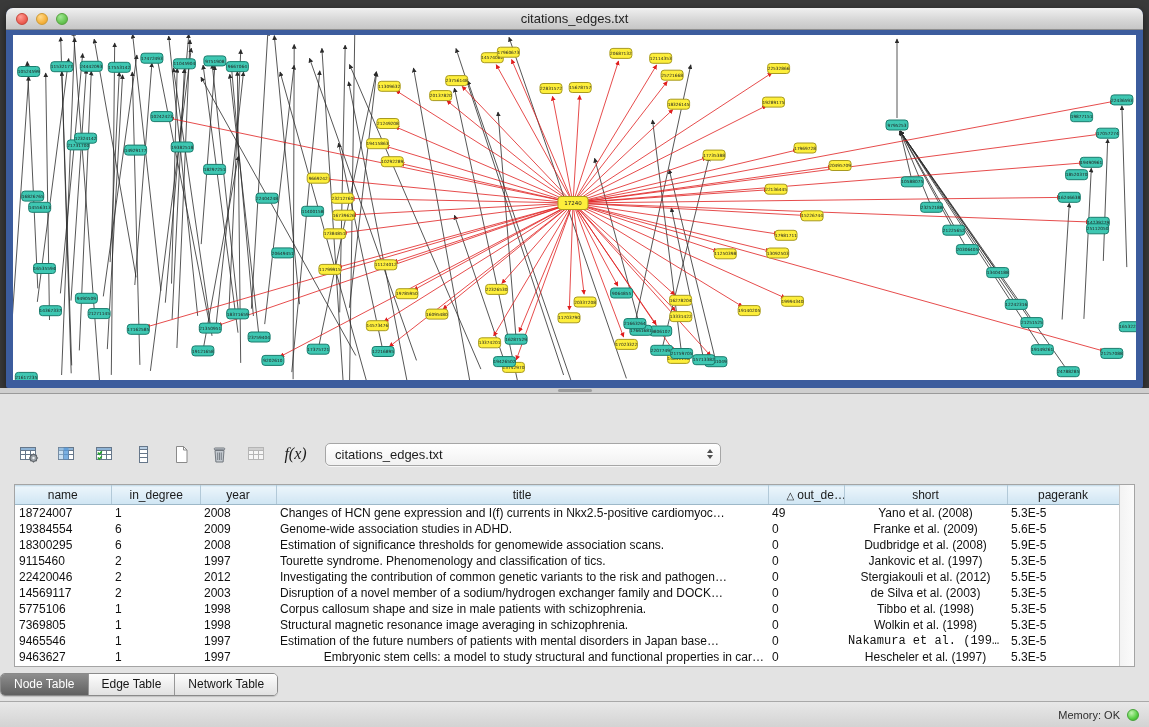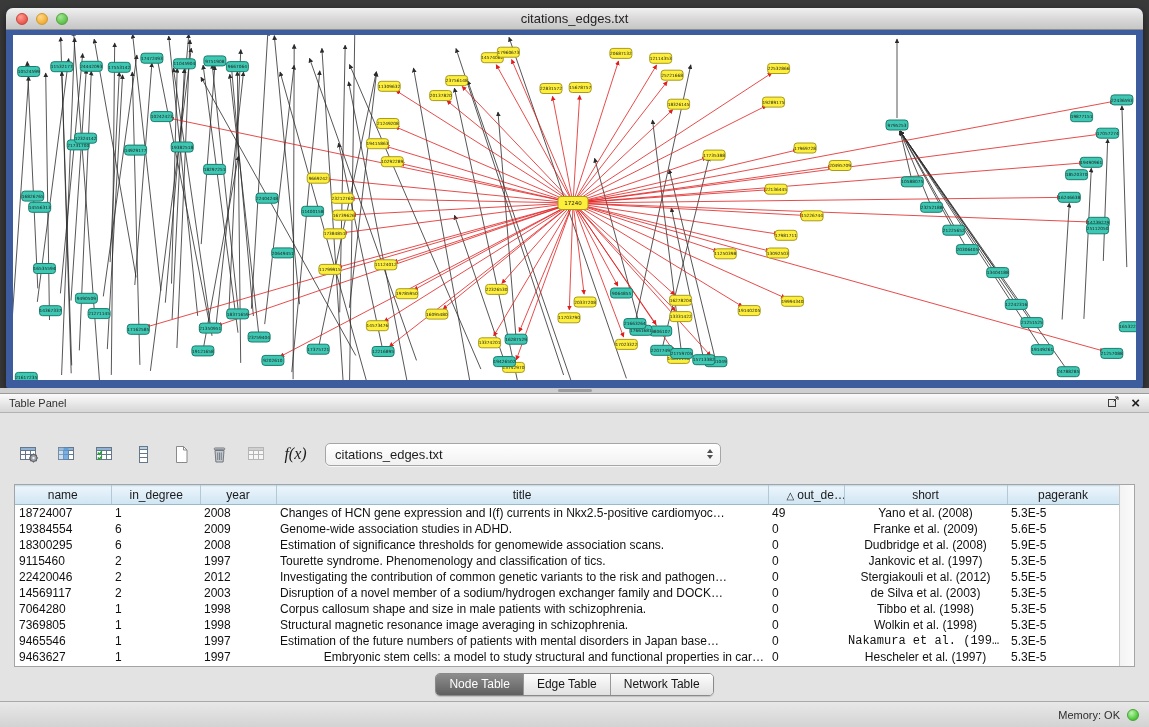--- a/index.html
+++ b/index.html
@@ -55,21 +55,21 @@
   .data-table th { height:19px; font-weight:normal; font-size:12px; color:#1a1a1a; text-align:center;
                    background:linear-gradient(#ecf5fb,#cfe5f3);
                    border-right:1px solid #b2c9d8; border-bottom:1px solid #9db8c8; border-top:1px solid #c9dde9;
                    overflow:hidden; white-space:nowrap; padding:0 18px; }
   .data-table td { height:16px; font-size:12px; color:#101010; padding:0 4px;
                    overflow:hidden; white-space:nowrap; text-overflow:ellipsis; }
   .sort-glyph { font-size:10px; margin-right:3px; color:#222; }
   .scroll-track { position:absolute; top:0; right:0; bottom:0; width:15px; border-left:1px solid #c8c8c8;
                   background:linear-gradient(to right,#f3f3f3,#fbfbfb); }
 
-  .tabs-bar { position:absolute; top:279px; left:0; right:0; display:flex; justify-content:center; }
+  .tabs-bar { position:absolute; top:279px; left:0; right:0; display:flex; }
   .seg { display:flex; border:1px solid #8a8a8a; border-radius:5px; overflow:hidden;
          box-shadow:0 1px 1px rgba(0,0,0,.15); }
   .seg-btn { padding:3px 13px 4px; font-size:12px; color:#161616;
              background:linear-gradient(#fdfdfd,#e1e1e1); border-right:1px solid #979797; }
   .seg-btn:last-child { border-right:none; }
   .seg-btn.selected { background:linear-gradient(#8d8d8d,#606060); color:#fff; }
 
   .status-bar { position:absolute; left:0; right:0; bottom:0; height:26px;
                 background:linear-gradient(#e8e8e8,#d3d3d3); border-top:1px solid #a9a9a9;
                 display:flex; align-items:center; justify-content:flex-end; padding:0 10px; gap:7px; }
@@ -673,32 +673,20 @@
           </g>
         </svg>
     </div>
   </div>
   <div class="split-strip">
     <div class="split-handle"></div>
   </div>
 </div>
 
 <div class="table-panel">
-  <div class="panel-header">
-    <span class="panel-title">Table Panel</span>
-    <span class="panel-header-right">
-      <span>
-        <svg width="13" height="12" viewBox="0 0 13 12">
-          <rect x="1.5" y="3.5" width="7" height="7" fill="none" stroke="#3e3e3e"></rect>
-          <path d="M6.5 5.5 L11 1 M8 1 h3 v3" fill="none" stroke="#3e3e3e"></path>
-        </svg>
-      </span>
-      <span class="close-glyph">×</span>
-    </span>
-  </div>
 
   <div class="toolbar">
     <div class="tool-icons">
         <div class="tool-btn">
           <svg width="21" height="19" viewBox="0 0 21 19">
             <rect x="1.5" y="2.5" width="15" height="12" fill="#fff" stroke="#66778a"></rect>
             <rect x="1.5" y="2.5" width="15" height="3" fill="#8fb4d6" stroke="#66778a"></rect>
             <line x1="6.5" y1="5.5" x2="6.5" y2="14.5" stroke="#66778a"></line>
             <line x1="11.5" y1="5.5" x2="11.5" y2="14.5" stroke="#66778a"></line>
             <line x1="1.5" y1="9.5" x2="16.5" y2="9.5" stroke="#66778a"></line>
@@ -842,21 +830,21 @@
           <tr>
             <td style="text-align: left;">14569117</td>
             <td style="text-align: left;">2</td>
             <td style="text-align: left;">2003</td>
             <td style="text-align: left;">Disruption of a novel member of a sodium/hydrogen exchanger family and DOCK…</td>
             <td style="text-align: left;">0</td>
             <td style="text-align: center;">de Silva et al. (2003)</td>
             <td style="text-align: left;">5.3E-5</td>
           </tr>
           <tr>
-            <td style="text-align: left;">7064280</td>
+            <td style="text-align: left;">5775106</td>
             <td style="text-align: left;">1</td>
             <td style="text-align: left;">1998</td>
             <td style="text-align: left;">Corpus callosum shape and size in male patients with schizophrenia.</td>
             <td style="text-align: left;">0</td>
             <td style="text-align: center;">Tibbo et al. (1998)</td>
             <td style="text-align: left;">5.3E-5</td>
           </tr>
           <tr>
             <td style="text-align: left;">7369805</td>
             <td style="text-align: left;">1</td>

